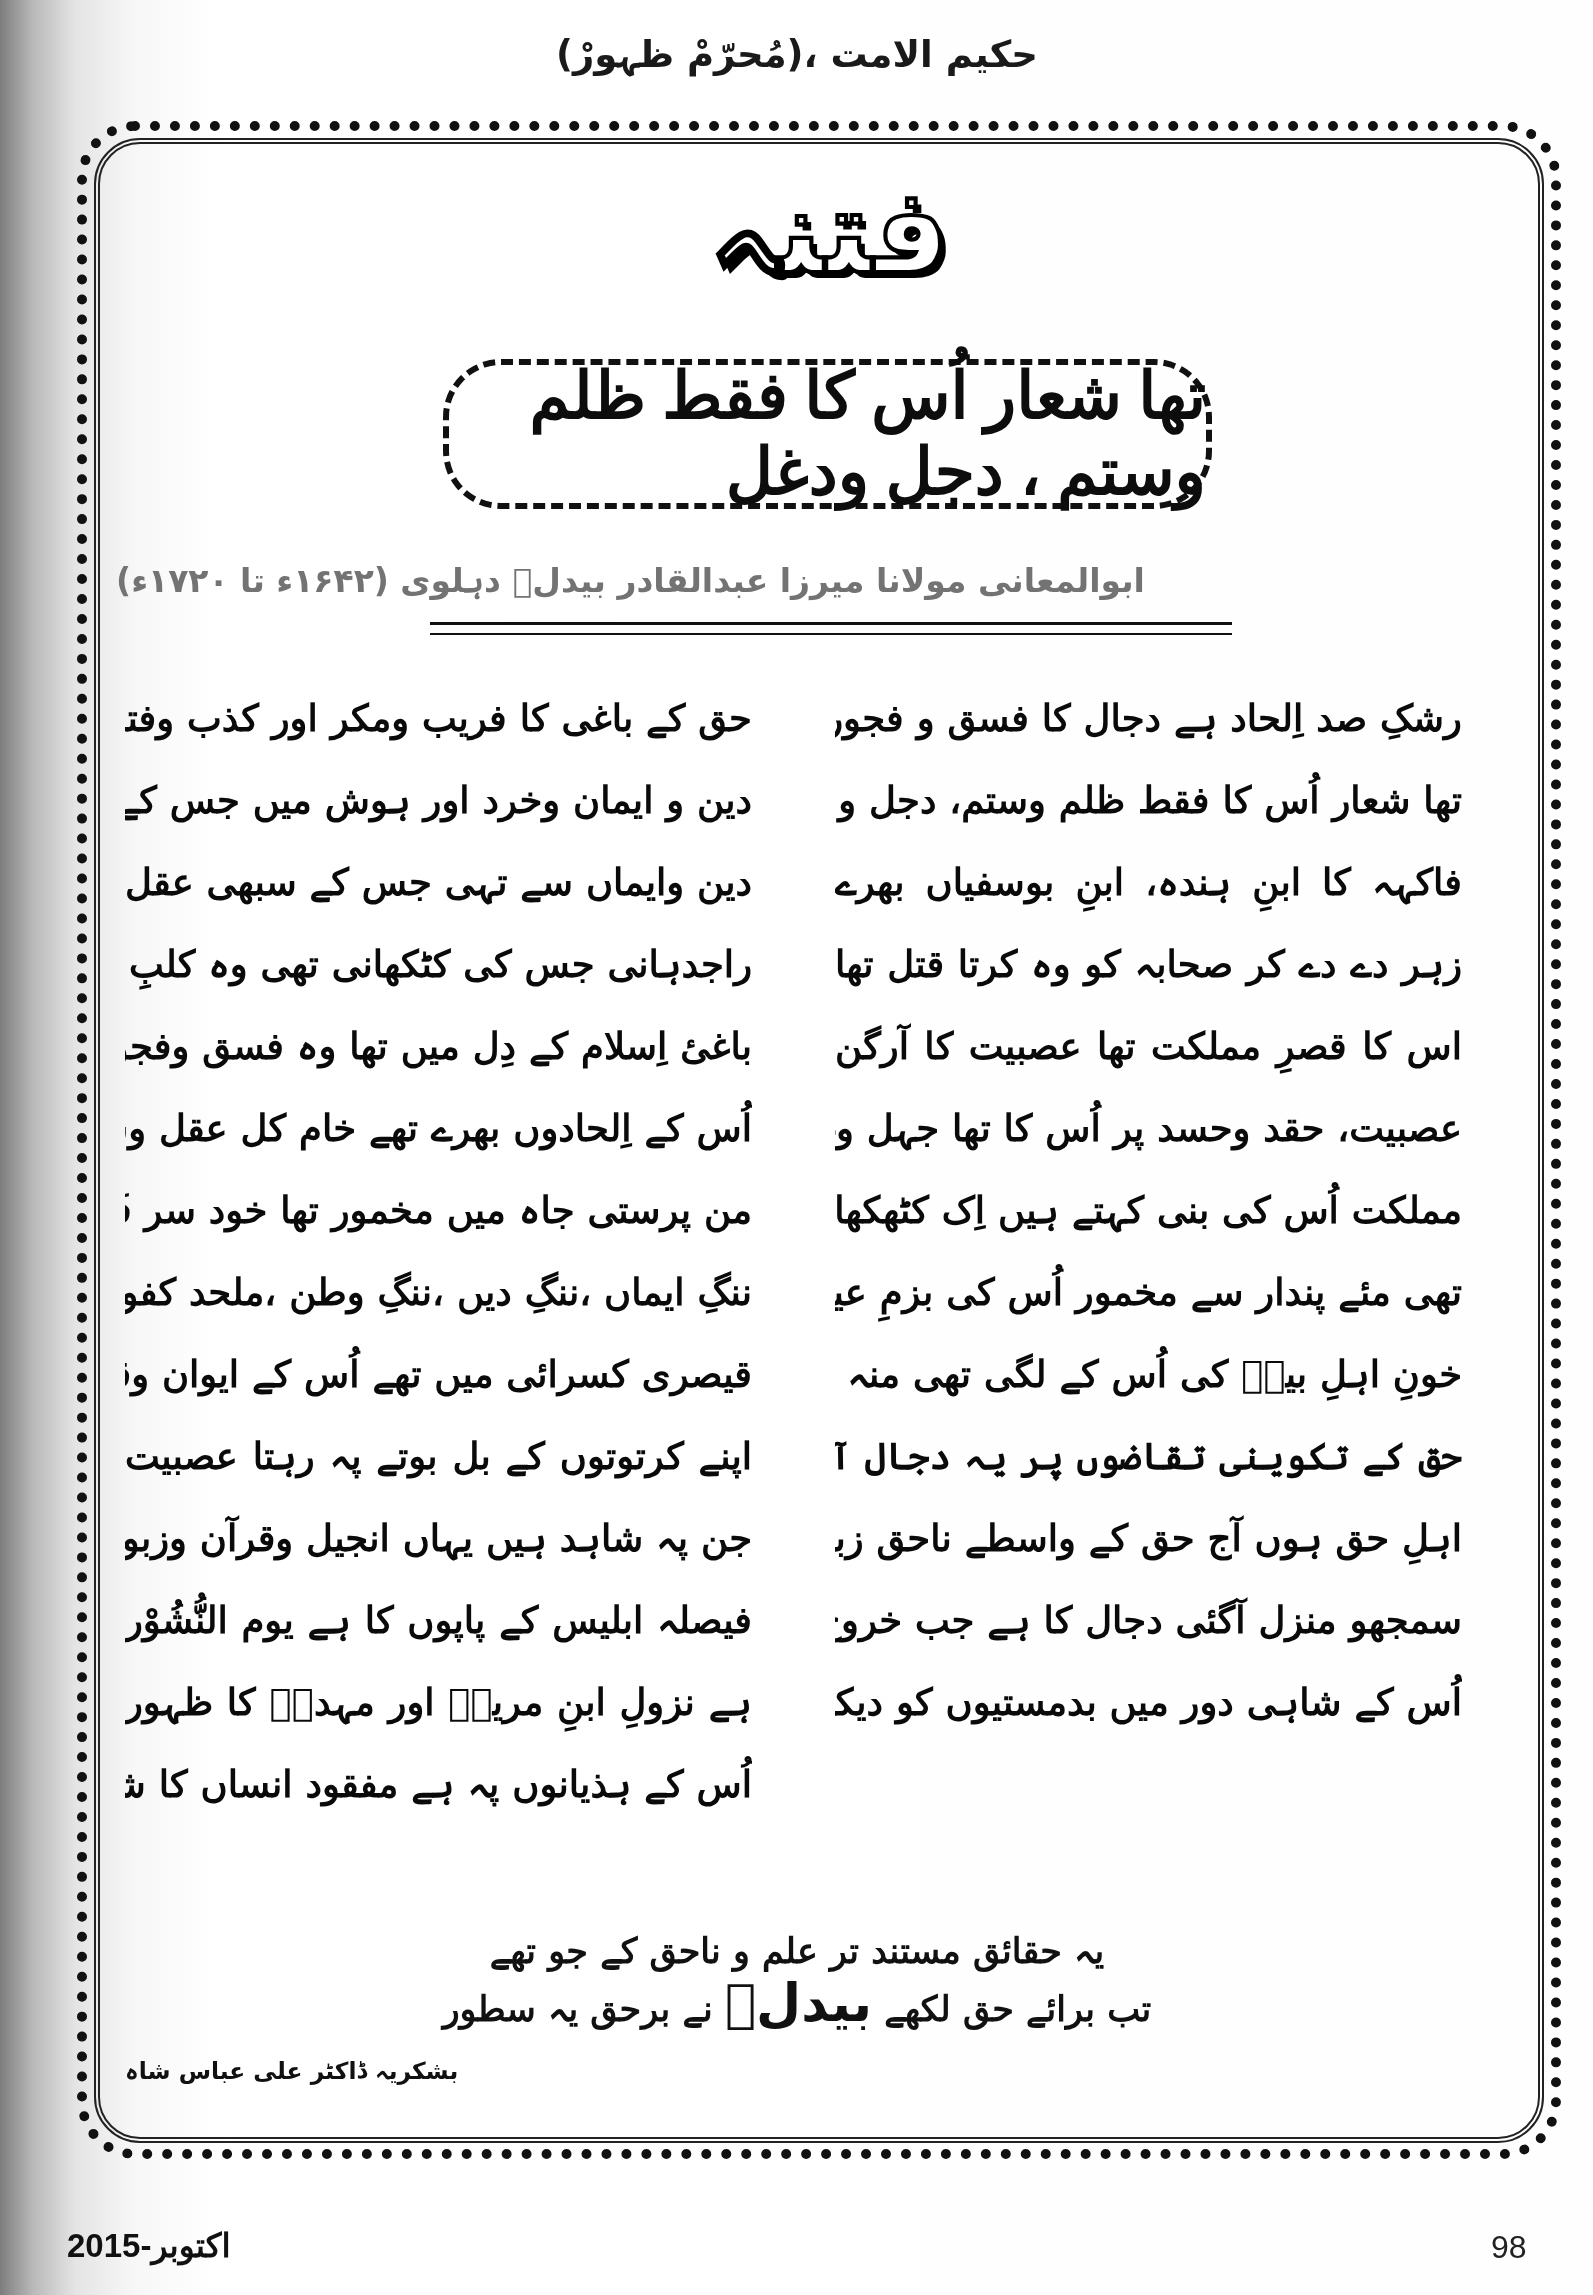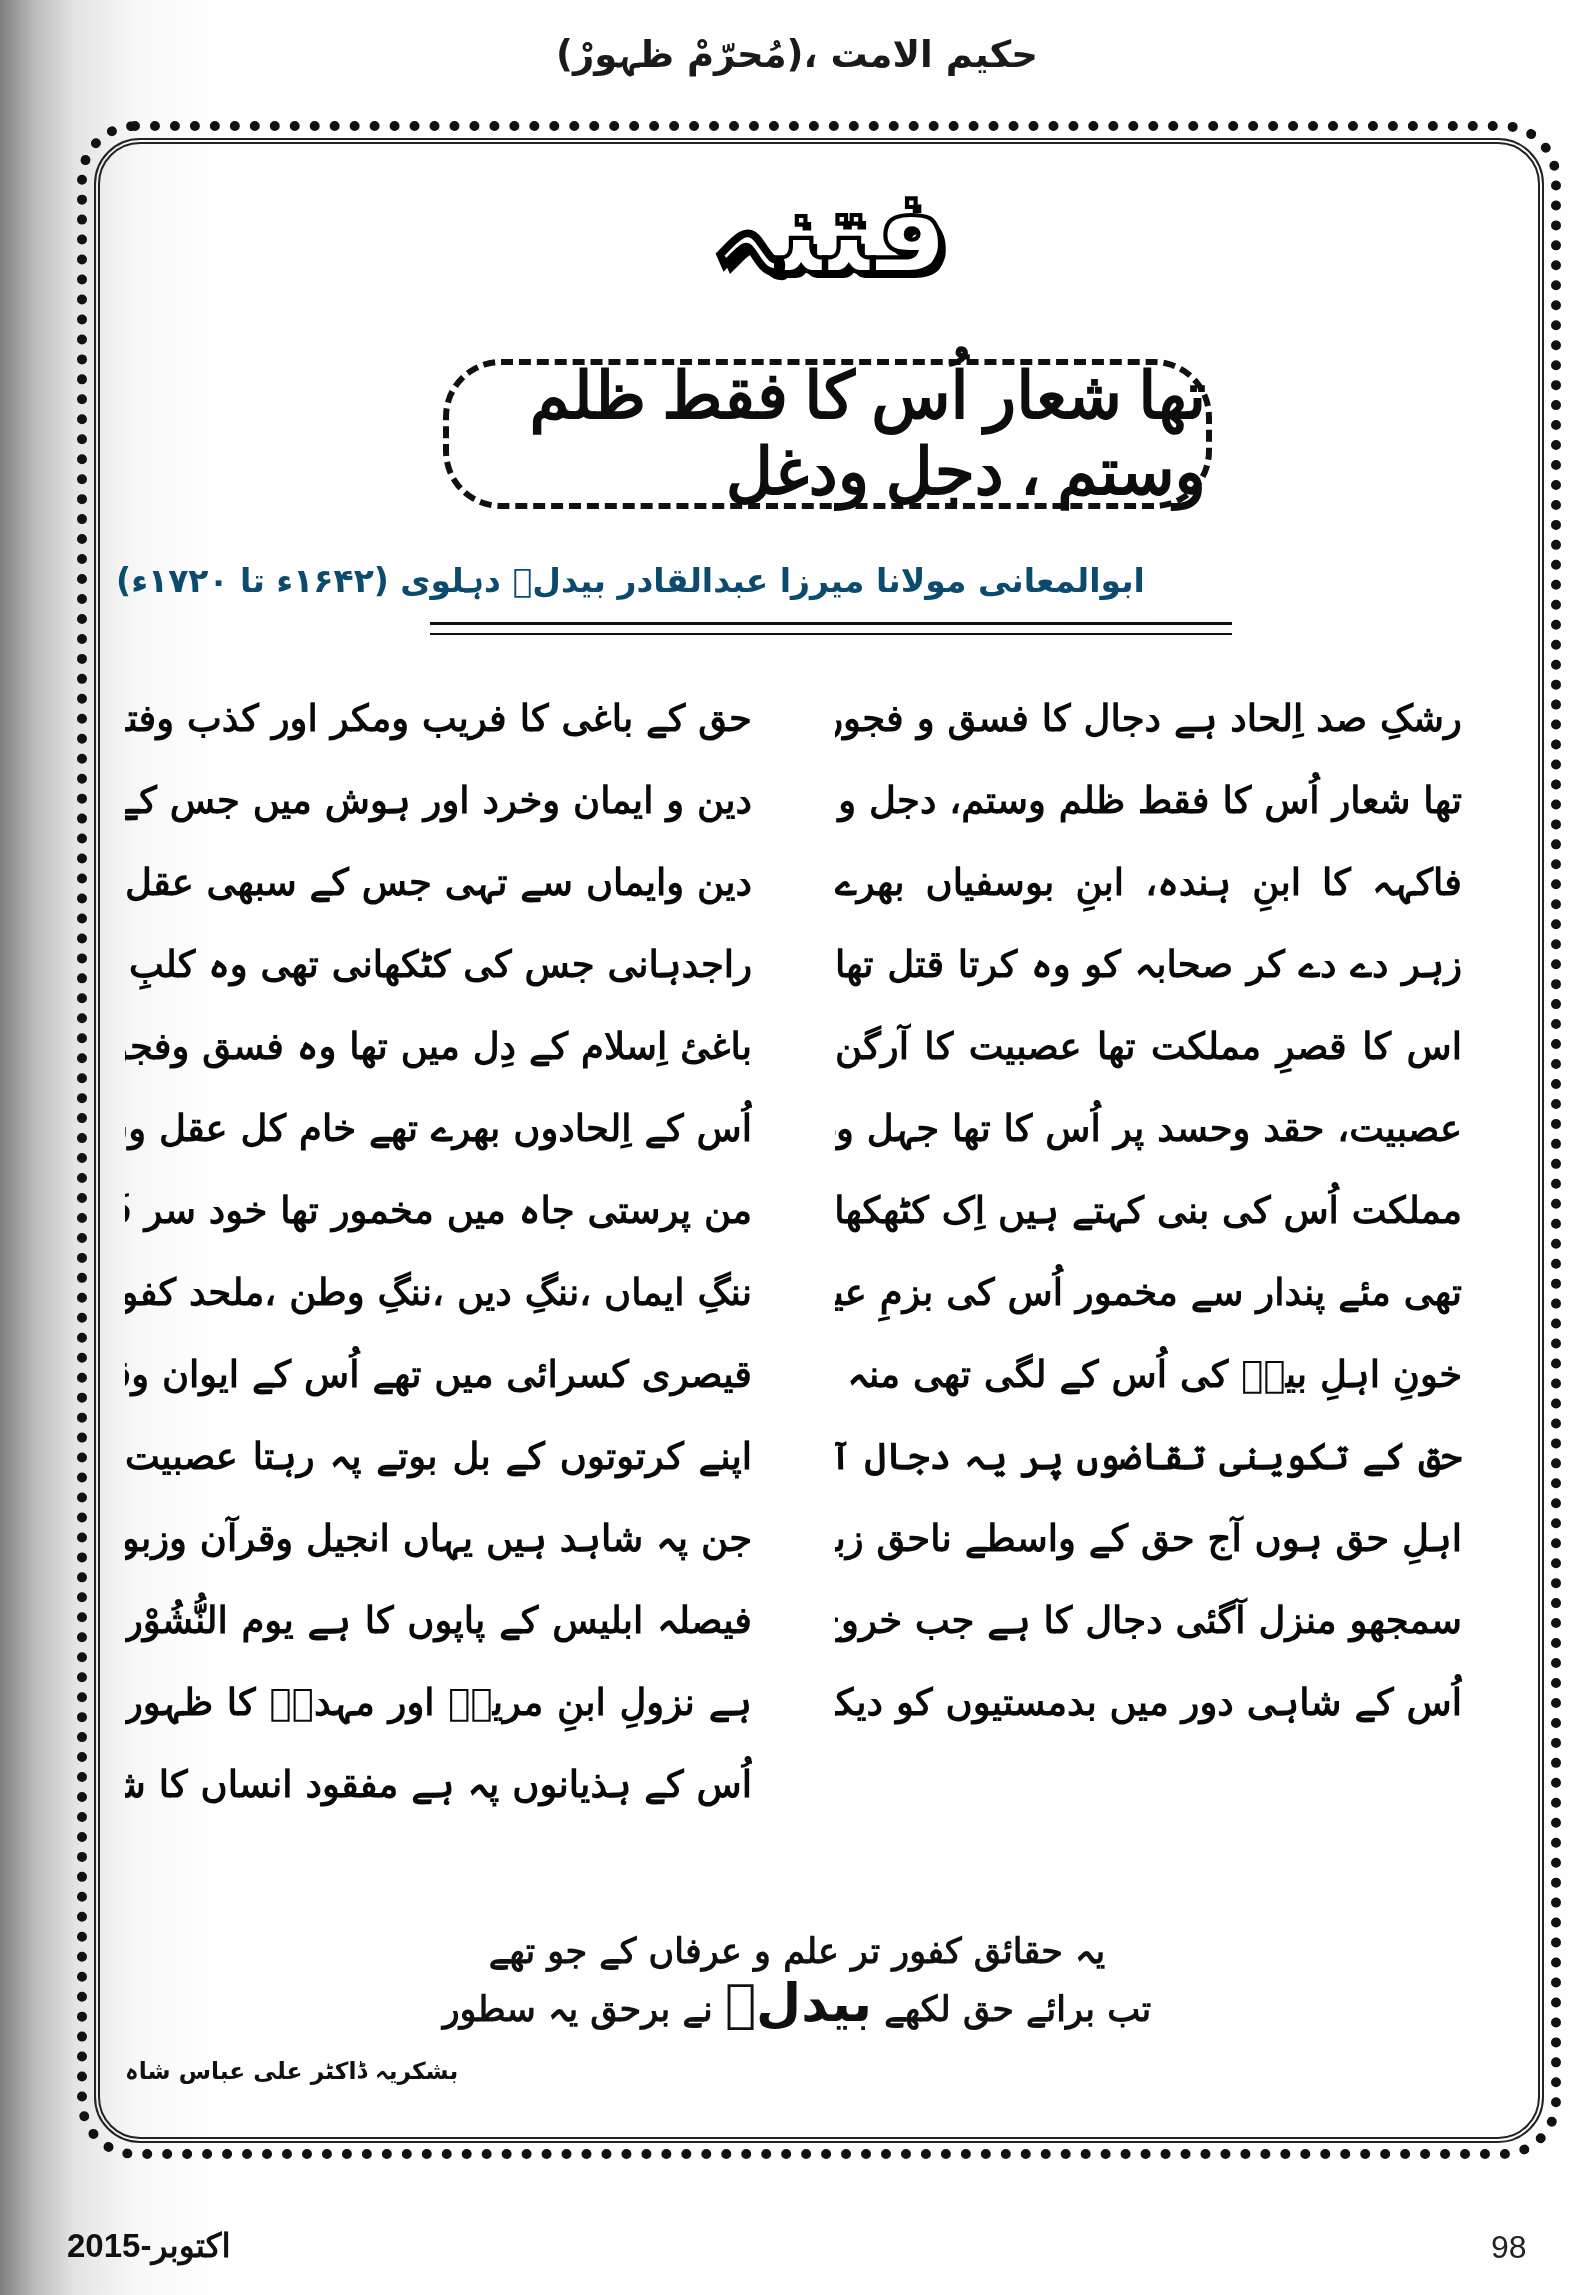--- a/index.html
+++ b/index.html
@@ -33,21 +33,21 @@
     position: absolute; left: 443px; top: 359px; width: 769px; height: 150px;
     border: 6.7px dashed #111; border-radius: 58px; box-sizing: border-box;
     display: flex; align-items: center; justify-content: center;
   }
   .banner-text {
     direction: rtl; font-size: 65px; font-weight: bold; color: #0d0d0d;
     font-family: Liberation Serif, serif;
   }
   .author {
     position: absolute; top: 561px; left: 0; width: 1261px; text-align: center;
-    direction: rtl; font-size: 33px; font-weight: bold; color: #0c4a6e;
+    direction: rtl; font-size: 33px; font-weight: bold; color: #737373;
   }
   .author-rule {
     position: absolute; left: 430px; top: 622px; width: 802px; height: 8.4px;
     border-top: 3.3px solid #111; border-bottom: 2.5px solid #111;
   }
   .column {
     position: absolute; top: 677px; width: 627px; direction: rtl;
   }
   .column.right { left: 835px; }
   .column.left { left: 125px; }
@@ -118,21 +118,21 @@
     <div class="verse">من پرستی جاہ میں مخمور تھا خود سر فَخُوْر</div>
     <div class="verse">ننگِ ایماں ،ننگِ دیں ،ننگِ وطن ،ملحد کفور</div>
     <div class="verse">قیصری کسرائی میں تھے اُس کے ایوان وقصور</div>
     <div class="verse">اپنے کرتوتوں کے بل بوتے پہ رہتا عصبیت</div>
     <div class="verse">جن پہ شاہد ہیں یہاں انجیل وقرآن وزبور</div>
     <div class="verse">فیصلہ ابلیس کے پاپوں کا ہے یوم النُّشُوْر</div>
     <div class="verse">ہے نزولِ ابنِ مریمؑ اور مہدیؑ کا ظہور</div>
     <div class="verse">اُس کے ہذیانوں پہ ہے مفقود انساں کا شعور</div>
   </div>
 
-<div class="closing l1">یہ حقائق کفور تر علم و عرفاں کے جو تھے</div>
+<div class="closing l1">یہ حقائق مستند تر علم و ناحق کے جو تھے</div>
 <div class="closing l2">
   <span>تب برائے حق لکھے</span>
   <span class="poet">بیدلؔ</span>
   <span>نے برحق یہ سطور</span>
 </div>
 
 <div class="credit">بشکریہ ڈاکٹر علی عباس شاہ</div>
 
 <div class="footer-date">اکتوبر-2015</div>
 <div class="page-number">98</div>

